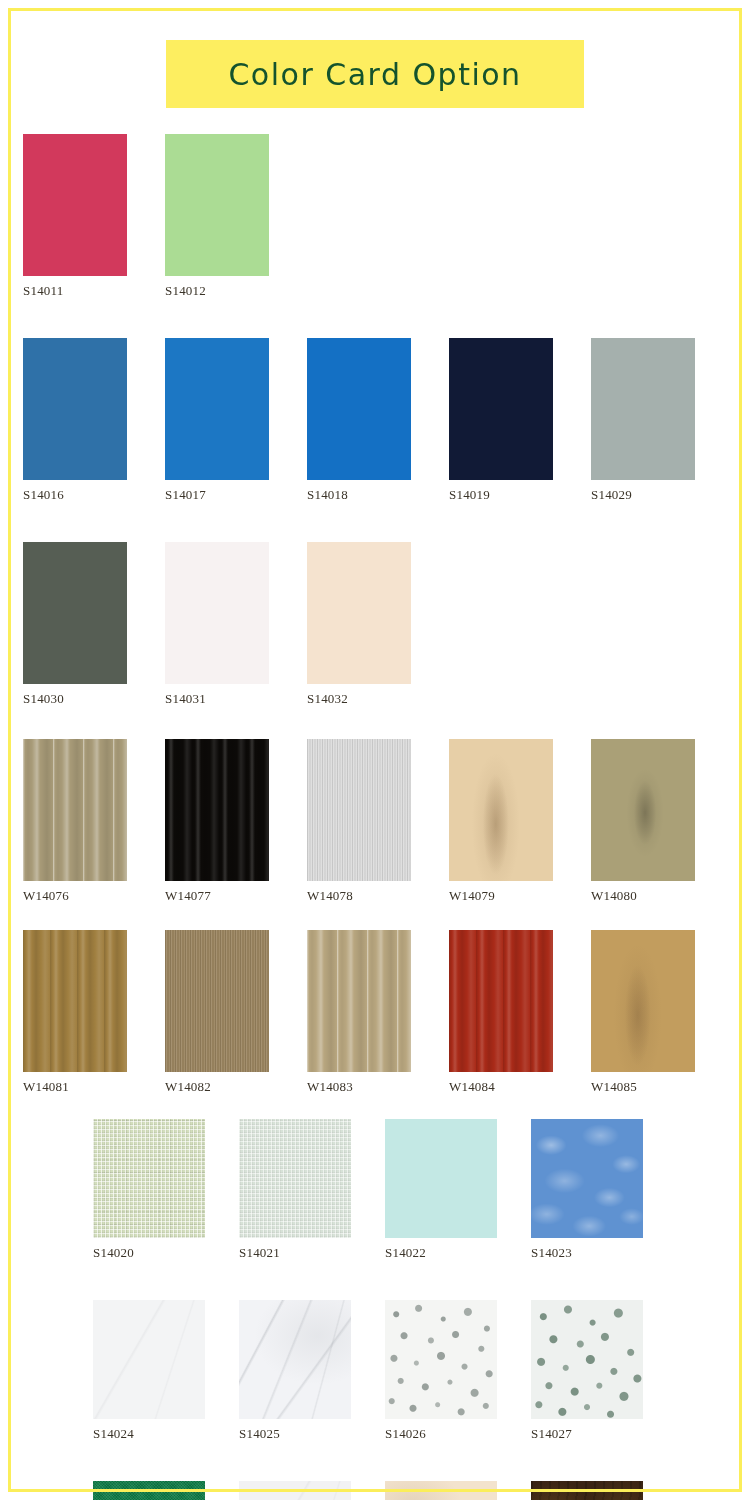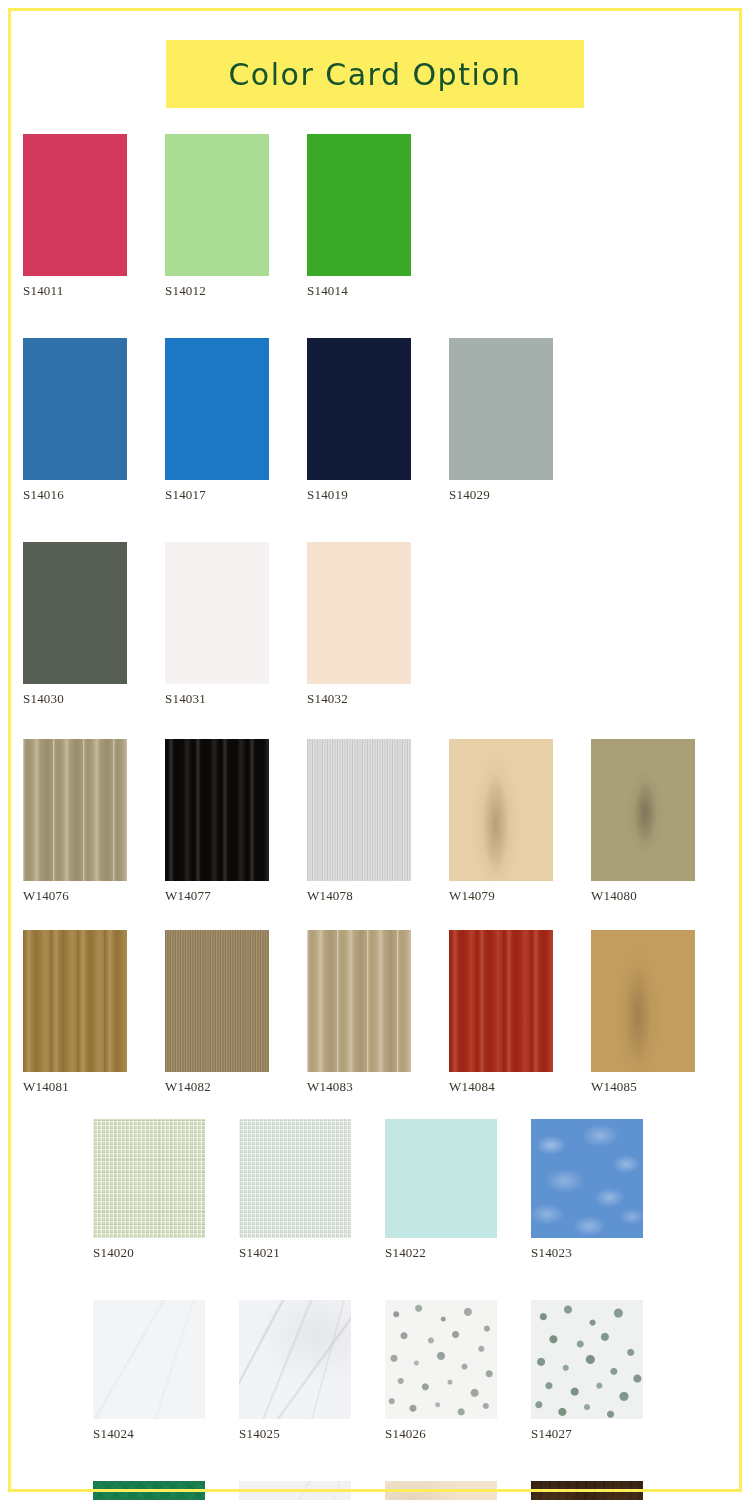--- a/index.html
+++ b/index.html
@@ -280,34 +280,34 @@
         <div class="section sec-solid">
           <div class="grid5">
             <div class="cell">
               <div class="swatch sw-tall" style="background: rgb(210, 57, 92);"></div>
               <div class="label">S14011</div>
             </div>
             <div class="cell">
               <div class="swatch sw-tall" style="background: rgb(171, 220, 148);"></div>
               <div class="label">S14012</div>
             </div>
-            <div class="cell">
-              <div class="swatch sw-tall" style="background: rgb(58, 169, 40);"></div>
-              <div class="label">S14014</div>
-            </div>
           </div>
           <div class="row-gap"></div>
           <div class="grid5">
             <div class="cell">
               <div class="swatch sw-tall" style="background: rgb(47, 113, 168);"></div>
               <div class="label">S14016</div>
             </div>
             <div class="cell">
               <div class="swatch sw-tall" style="background: rgb(28, 119, 196);"></div>
               <div class="label">S14017</div>
+            </div>
+            <div class="cell">
+              <div class="swatch sw-tall" style="background: rgb(20, 112, 196);"></div>
+              <div class="label">S14018</div>
             </div>
             <div class="cell">
               <div class="swatch sw-tall" style="background: rgb(17, 26, 54);"></div>
               <div class="label">S14019</div>
             </div>
             <div class="cell">
               <div class="swatch sw-tall" style="background: rgb(165, 176, 173);"></div>
               <div class="label">S14029</div>
             </div>
           </div>

